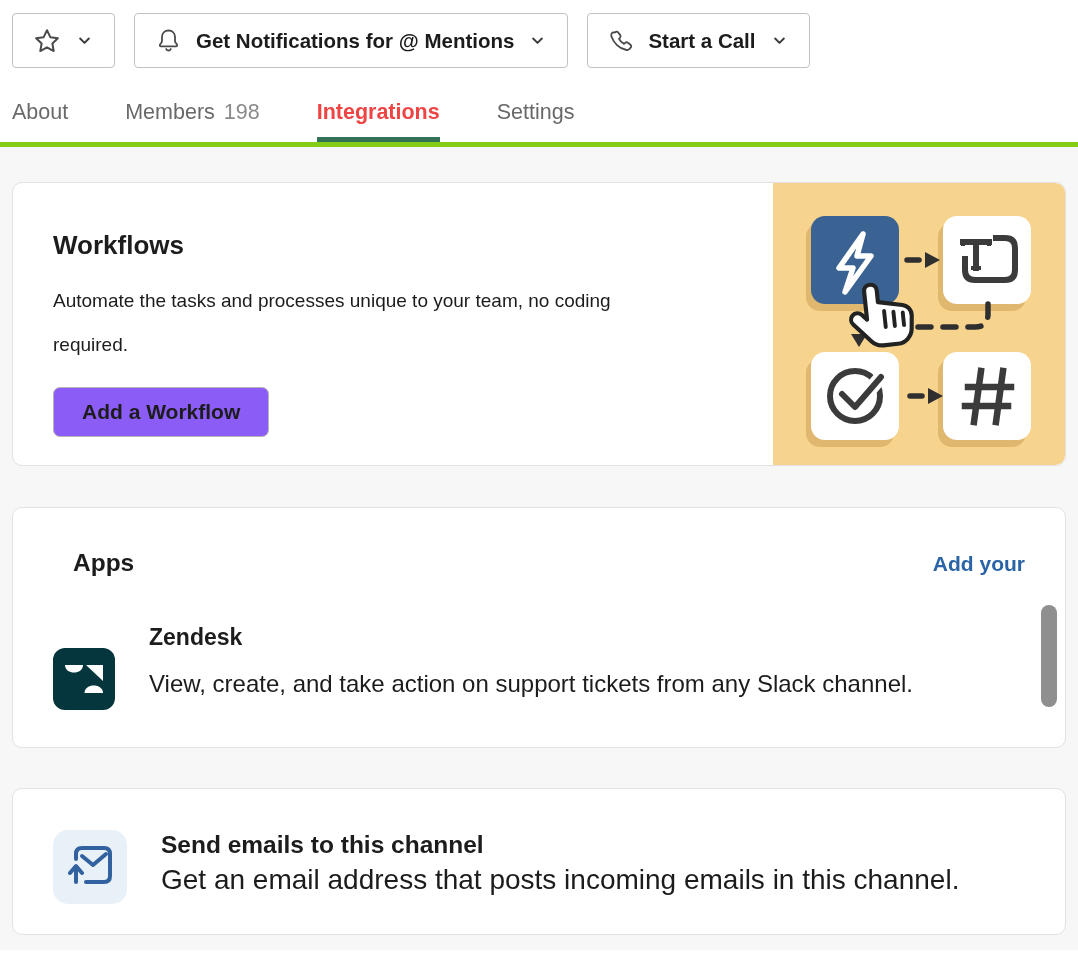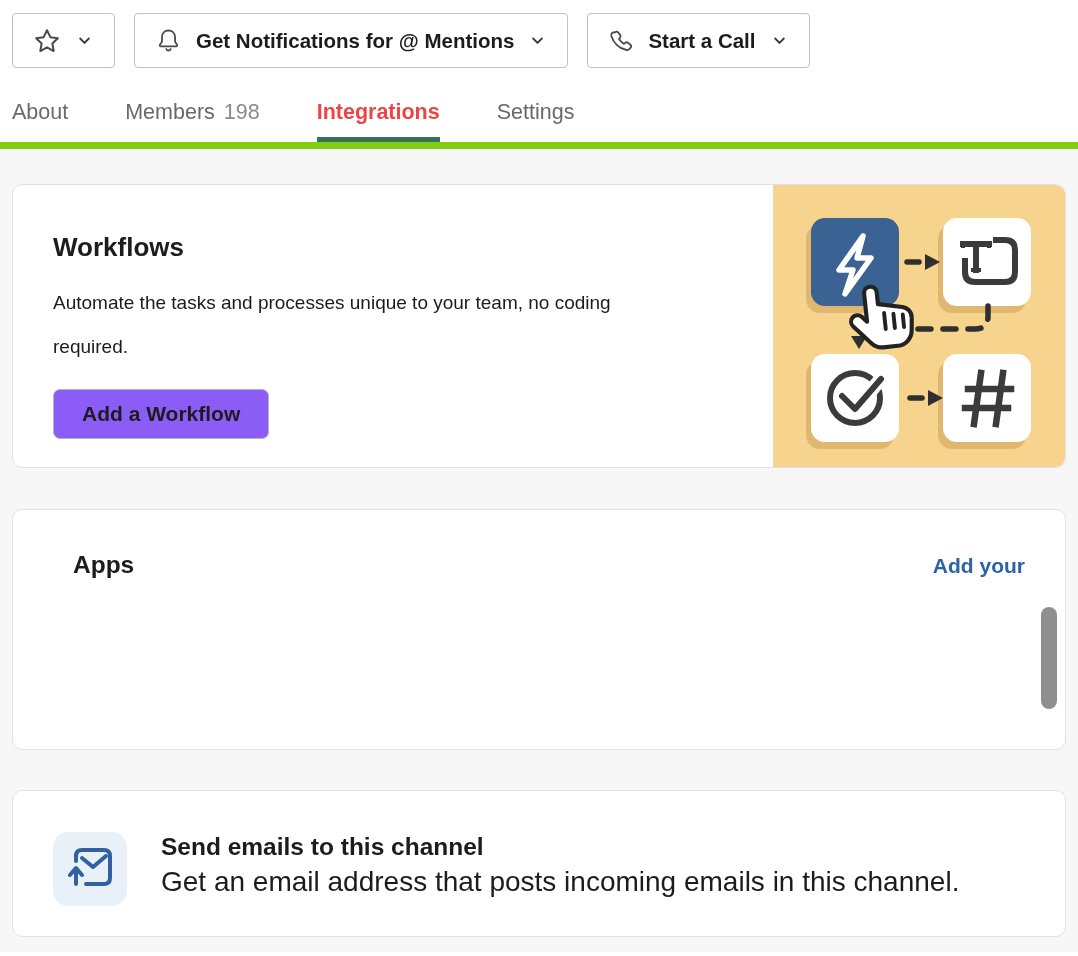--- a/index.html
+++ b/index.html
@@ -15,21 +15,21 @@
   .btn {
     display:inline-flex; align-items:center; gap:14px;
     height:55px; padding:7px 20px;
     background:#fff; border:1px solid #c2c2c2; border-radius:4px;
     font-family:inherit; font-size:20.5px; font-weight:700; color:#1d1c1d;
     cursor:pointer; white-space:nowrap;
   }
   .btn svg { display:block; }
 
   
-  .tabs { display:flex; align-items:flex-end; margin-top:32px; padding:0 12px; border-bottom:7px solid #84cc16; background:#fff; }
+  .tabs { display:flex; align-items:flex-end; margin-top:32px; padding:0 12px; border-bottom:5px solid #84cc16; background:#fff; }
   .tab {
     margin-right:57px; font-size:21.5px; color:#696969;
     padding-bottom:12px; border-bottom:5px solid transparent; cursor:pointer;
   }
   .tab.active { color:#ef4444; font-weight:700; border-bottom-color:var(--accent-green,#337256); }
   .tab .count { color:#8a8a8a; margin-left:9px; font-weight:400; }
 
   
   .content { background:#f7f7f7; padding:35px 12px 0 12px; height:803px; }
   .card { background:#fff; border:1px solid #e2e2e2; border-radius:10px; }
@@ -198,20 +198,37 @@
         </g>
       </svg>
     </div>
   </section>
 
   <section class="card card-apps">
     <div class="apps-head">
       <div class="apps-title">Apps</div>
       <a class="add-apps">Add your</a>
     </div>
+    <div class="apps-viewport">
+      <div class="app-row">
+        <div class="app-logo">
+          <svg width="40" height="30" viewBox="0 0 40 30">
+            <g fill="#ffffff">
+              <path d="M1 1 H19 C19 11 1 11 1 1 Z"></path>
+              <path d="M22 1 H39 V17 Z"></path>
+              <path d="M20.5 29 C20.5 19 39 19 39 29 Z"></path>
+            </g>
+          </svg>
+        </div>
+        <div class="app-text">
+          <div class="app-name">Zendesk</div>
+          <div class="app-desc">View, create, and take action on support tickets from any Slack channel.</div>
+        </div>
+      </div>
+    </div>
     <div class="scroll-thumb"></div>
   </section>
 
   <section class="card card-email">
     <div class="email-icon-tile">
       <span>
         <svg width="44" height="40" viewBox="0 0 44 40" fill="none" stroke="var(--email-icon-blue,#31619e)" stroke-width="4" stroke-linecap="round" stroke-linejoin="round">
           <path d="M8 14 v-5 q0 -6 6 -6 h22 q6 0 6 6 v22 q0 6 -6 6 H18"></path>
           <path d="M14 11 L25 20 L38 9"></path>
           <path d="M8 37 V22 M2 28 l6 -7 6 7"></path>

